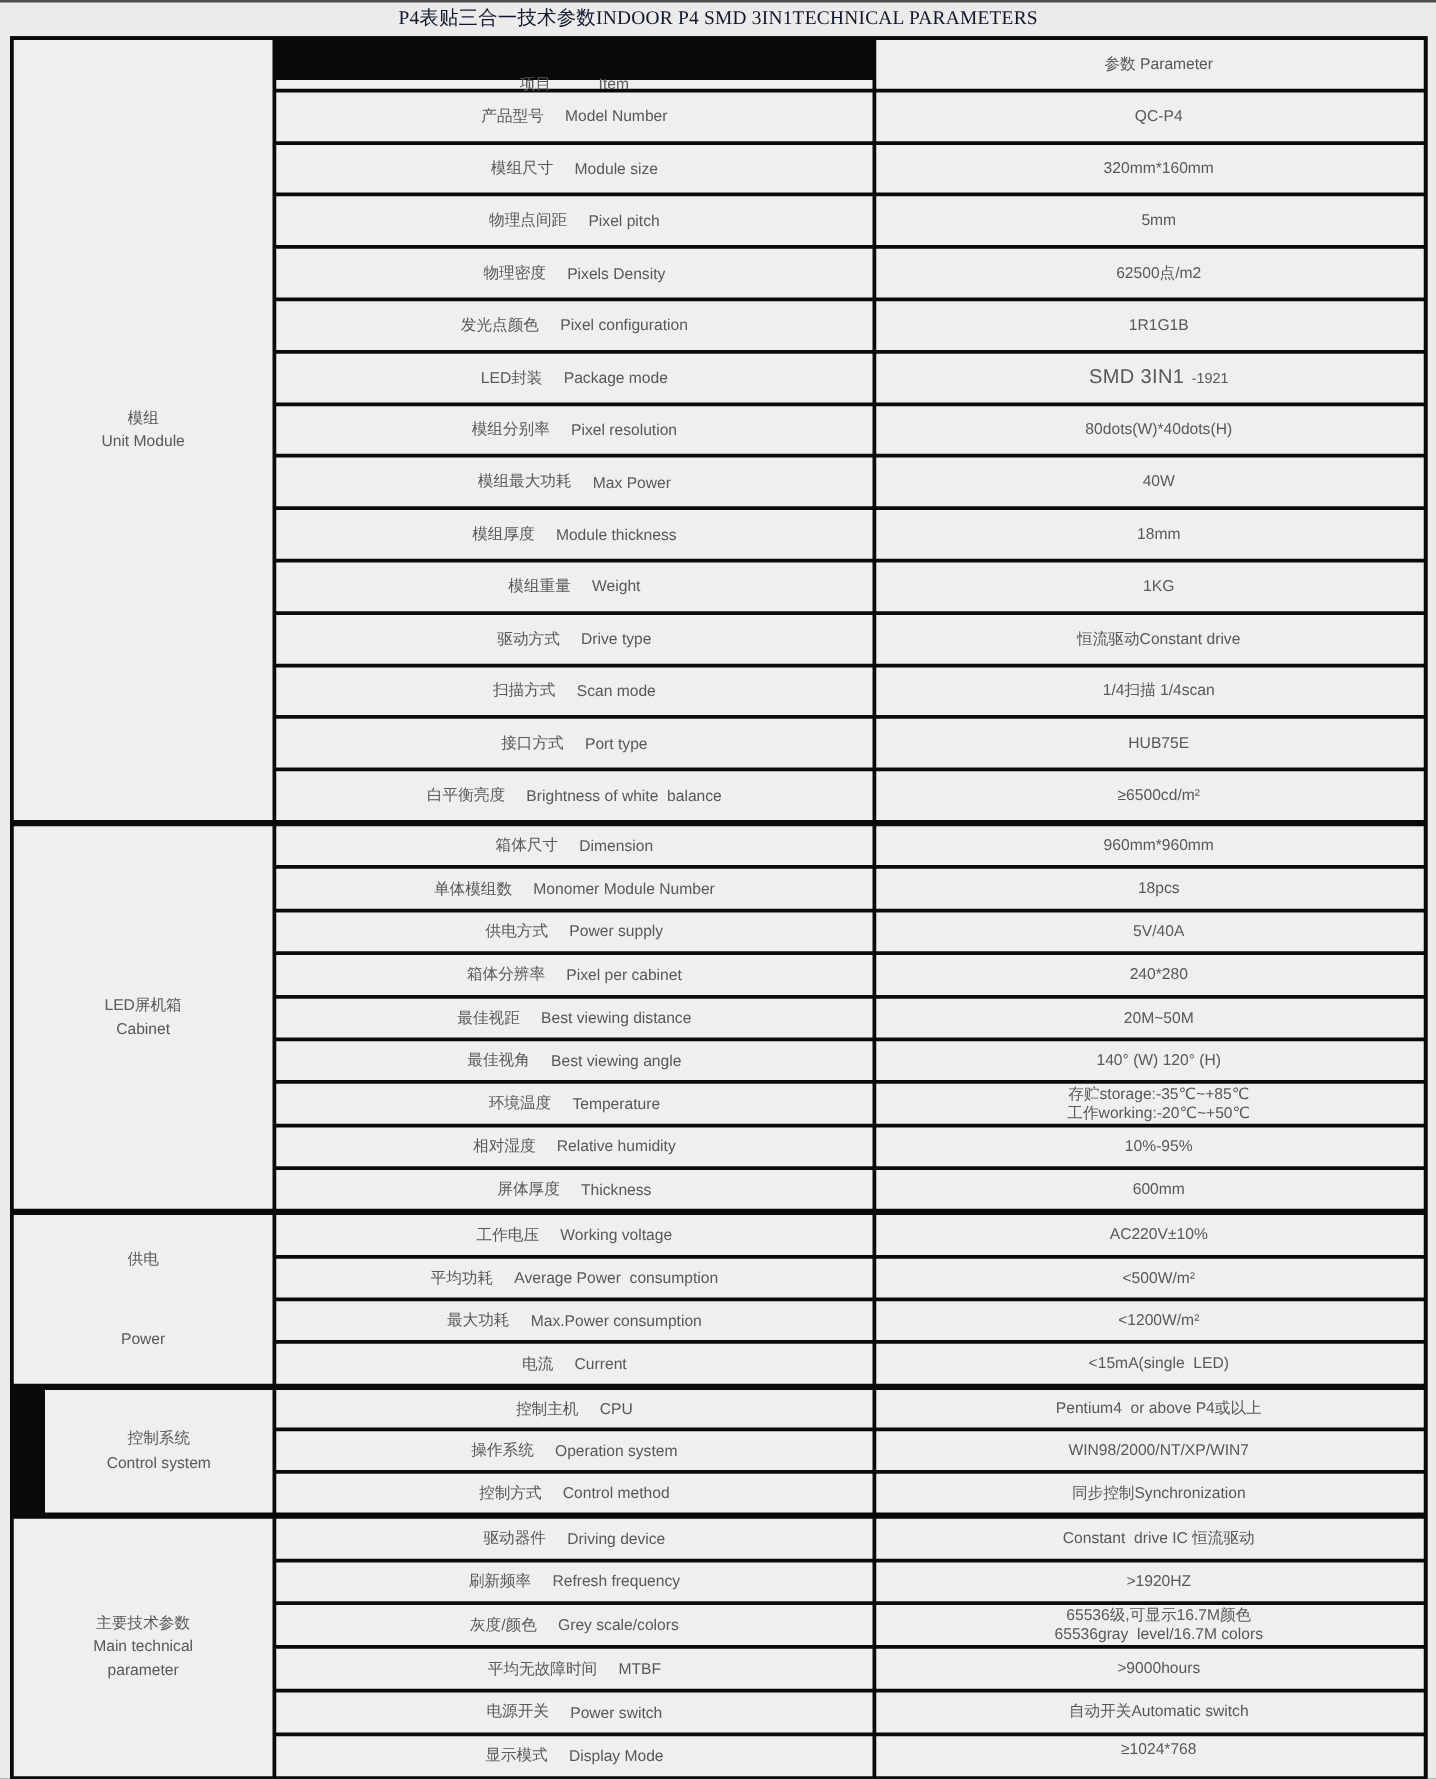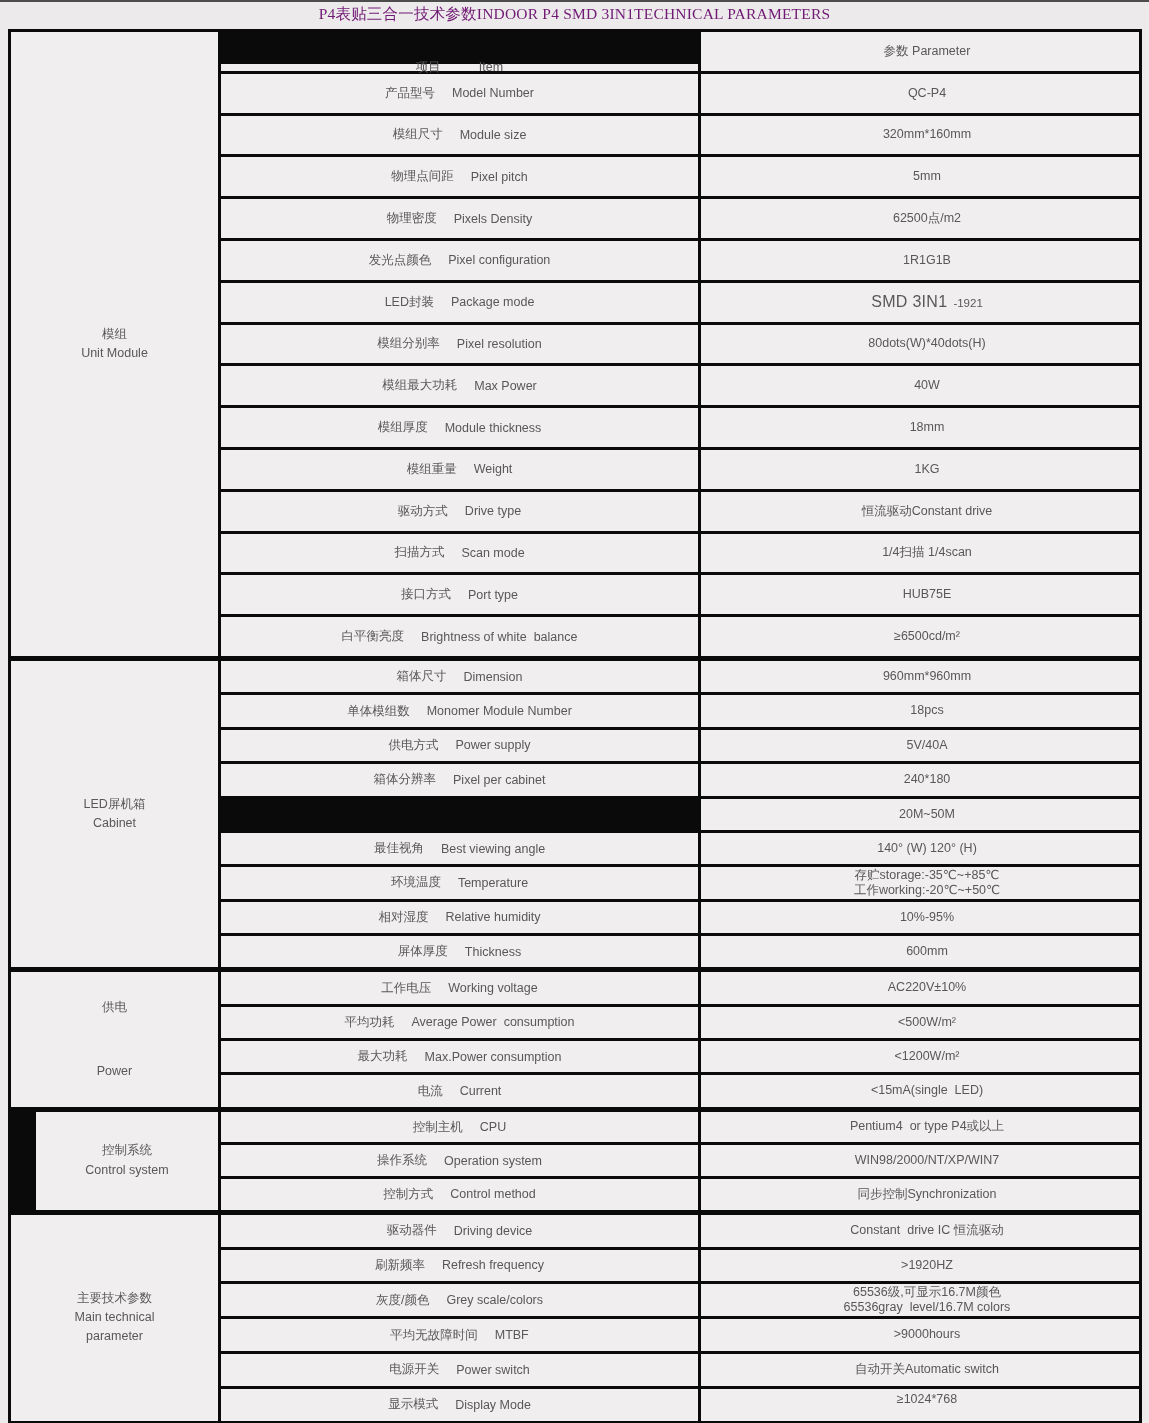--- a/index.html
+++ b/index.html
@@ -12,21 +12,21 @@
     position:relative; width:1149px; height:1423px;
     box-sizing:border-box;
     border-top:2px solid #4d4d4d;
     overflow:hidden;
   }
   .title {
     position:absolute; top:2px; left:0; width:100%;
     text-align:center;
     font-family:"Liberation Serif","DejaVu Serif",serif;
     font-size:15.5px; letter-spacing:.2px;
-    color:#701a75;
+    color:#0f172a;
   }
   .spec-table {
     position:absolute; left:8px; top:27px; width:1134px;
     box-sizing:border-box;
     border:3px solid #0a0a0a;
     background:#0a0a0a;
     display:flex; flex-direction:column; gap:5px;
   }
   .section {
     display:grid;
@@ -142,22 +142,23 @@
         <div class="cell item"><span class="zh">单体模组数</span><span class="en">Monomer Module Number</span></div>
         <div class="cell value">
           <div class="vline"><span class="val">18pcs</span></div>
         </div>
         <div class="cell item"><span class="zh">供电方式</span><span class="en">Power supply</span></div>
         <div class="cell value">
           <div class="vline"><span class="val">5V/40A</span></div>
         </div>
         <div class="cell item"><span class="zh">箱体分辨率</span><span class="en">Pixel per cabinet</span></div>
         <div class="cell value">
-          <div class="vline"><span class="val">240*180</span></div>
-        </div>
+          <div class="vline"><span class="val">240*280</span></div>
+        </div>
+        <div class="cell item"><span class="zh">最佳视距</span><span class="en">Best viewing distance</span></div>
         <div class="cell value">
           <div class="vline"><span class="val">20M~50M</span></div>
         </div>
         <div class="cell item"><span class="zh">最佳视角</span><span class="en">Best viewing angle</span></div>
         <div class="cell value">
           <div class="vline"><span class="val">140° (W) 120° (H)</span></div>
         </div>
         <div class="cell item"><span class="zh">环境温度</span><span class="en">Temperature</span></div>
         <div class="cell value">
           <div class="vline"><span class="val">存贮storage:-35℃~+85℃</span></div>
@@ -194,21 +195,21 @@
           <div class="vline"><span class="val">&lt;15mA(single  LED)</span></div>
         </div>
       </div>
       <div class="section" style="--rh: 30.7px;">
         <div class="cell group" style="grid-row: 1 / span 3; margin-left: 25px;">
           <div class="gline">控制系统</div>
           <div class="gline">Control  system</div>
         </div>
         <div class="cell item"><span class="zh">控制主机</span><span class="en">CPU</span></div>
         <div class="cell value">
-          <div class="vline"><span class="val">Pentium4  or type P4或以上</span></div>
+          <div class="vline"><span class="val">Pentium4  or above P4或以上</span></div>
         </div>
         <div class="cell item"><span class="zh">操作系统</span><span class="en">Operation system</span></div>
         <div class="cell value">
           <div class="vline"><span class="val">WIN98/2000/NT/XP/WIN7</span></div>
         </div>
         <div class="cell item"><span class="zh">控制方式</span><span class="en">Control method</span></div>
         <div class="cell value">
           <div class="vline"><span class="val">同步控制Synchronization</span></div>
         </div>
       </div>

